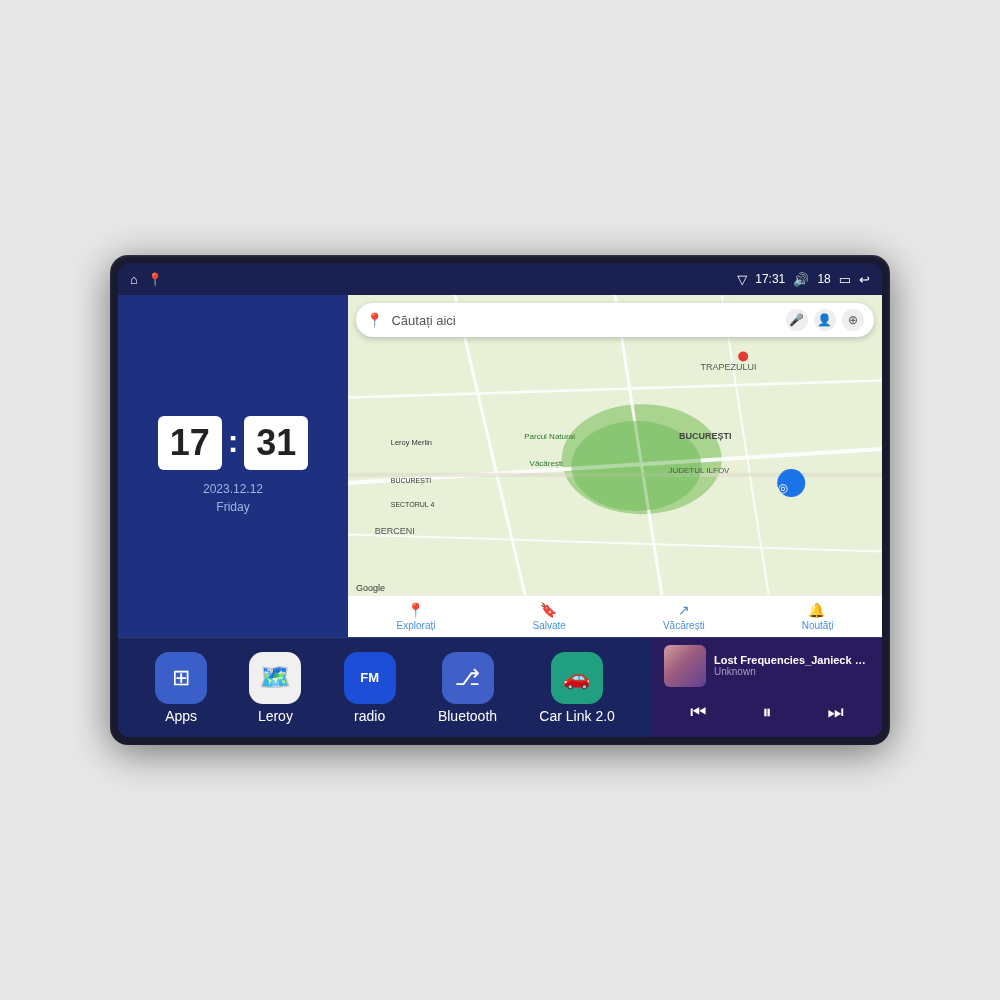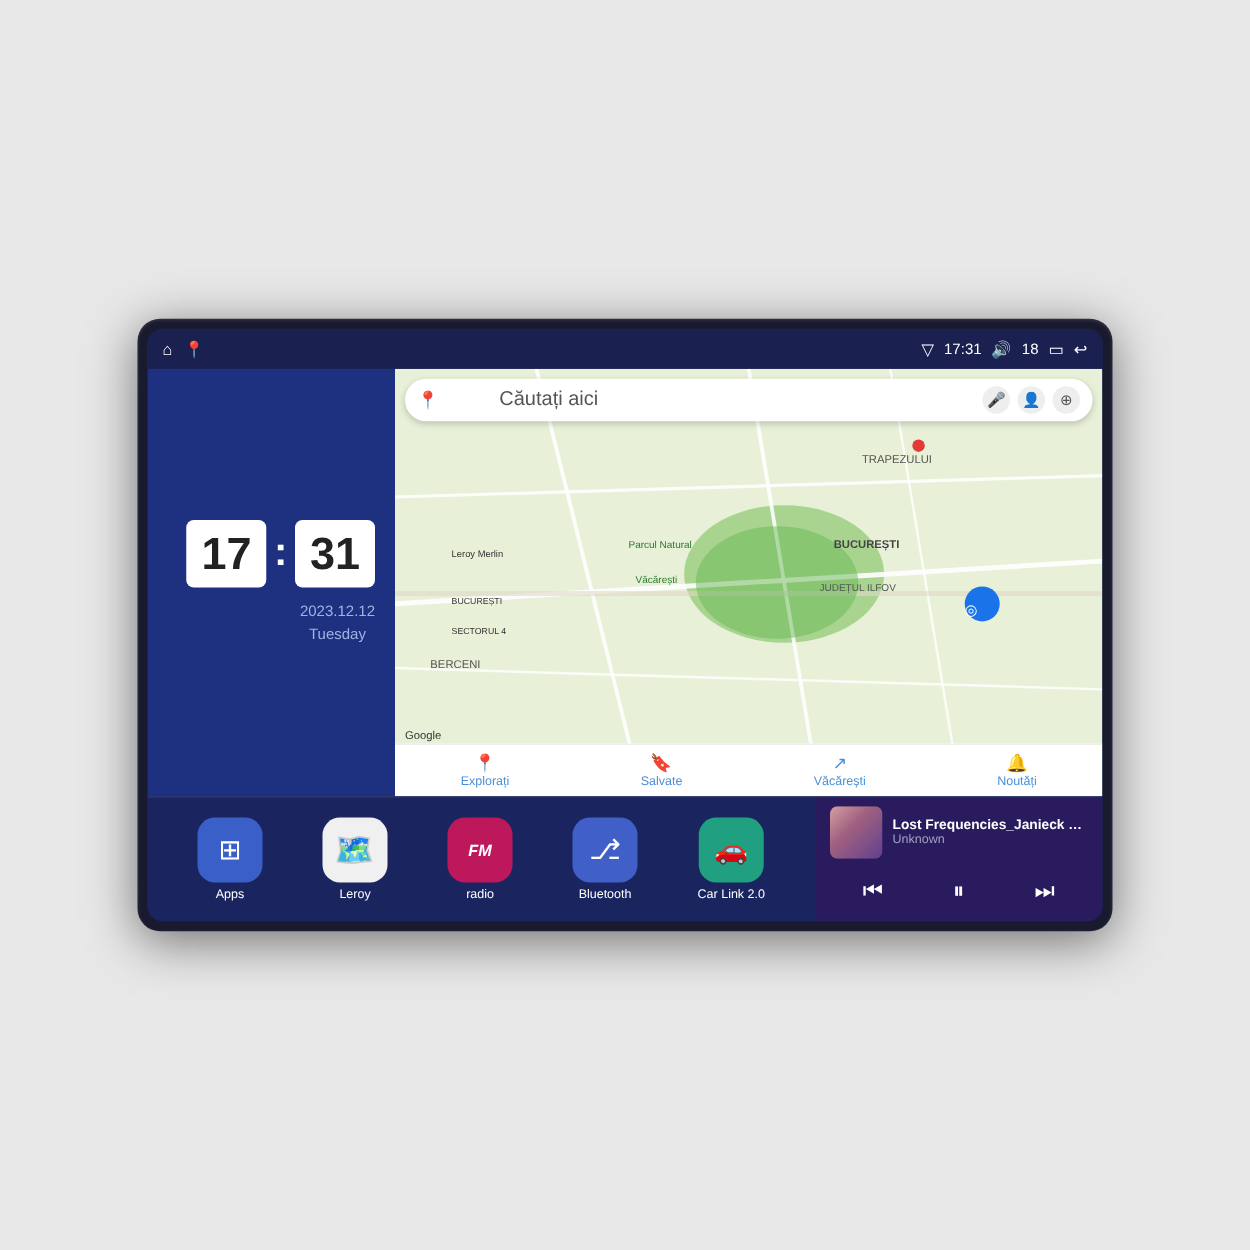--- a/index.html
+++ b/index.html
@@ -76,26 +76,26 @@
 
     
     .top-section {
       display: flex;
       flex: 1;
       overflow: hidden;
     }
 
     
     .clock-widget {
-      width: 198px;
+      width: 230px;
       flex-shrink: 0;
       background: #1e3080;
       display: flex;
       flex-direction: column;
-      align-items: flex-end;
+      align-items: center;
       justify-content: center;
       padding: 16px;
       gap: 10px;
     }
 
     .clock-display {
       display: flex;
       align-items: center;
       gap: 6px;
     }
@@ -152,22 +152,21 @@
     }
 
     .map-pin-icon {
       color: #e53935;
       font-size: 14px;
     }
 
     .map-search-text {
       flex: 1;
       color: #555;
-      font-size: 16px;
-      margin-left: 40px;
+      font-size: 13px;
     }
 
     .map-search-icons {
       display: flex;
       gap: 6px;
       align-items: center;
     }
 
     .map-search-icon {
       font-size: 12px;
@@ -250,21 +249,21 @@
       height: 52px;
       border-radius: 14px;
       display: flex;
       align-items: center;
       justify-content: center;
       font-size: 24px;
     }
 
     .app-icon-label {
       color: #fff;
-      font-size: 10px;
+      font-size: 14px;
       text-align: right;
     }
 
     
     .music-widget {
       width: 230px;
       flex-shrink: 0;
       background: #2a1a5e;
       display: flex;
       flex-direction: column;
@@ -369,21 +368,21 @@
       <div class="top-section">
 
         <div class="clock-widget">
           <div class="clock-display">
             <div class="clock-block">17</div>
             <div class="clock-separator">:</div>
             <div class="clock-block">31</div>
           </div>
           <div class="clock-date">
             <div>2023.12.12</div>
-            <div>Tuesday</div>
+            <div>Friday</div>
           </div>
         </div>
 
         <div class="map-widget">
 
           <div class="map-svg-container">
             <svg width="100%" height="100%" xmlns="http://www.w3.org/2000/svg">
 
               <rect width="100%" height="100%" fill="#e8f0d8"></rect>
 
@@ -463,21 +462,21 @@
           </div>
 
           <div class="app-icon-item">
             <div class="app-icon-wrapper" style="background:#f0f0f0;">
               <span style="font-size:26px;">🗺️</span>
             </div>
             <span class="app-icon-label">Leroy</span>
           </div>
 
           <div class="app-icon-item">
-            <div class="app-icon-wrapper" style="background:#be185d;font-style:italic;">
+            <div class="app-icon-wrapper" style="background:#1d4ed8;">
               <span style="color:#fff;font-size:13px;font-weight:bold;">FM</span>
             </div>
             <span class="app-icon-label">radio</span>
           </div>
 
           <div class="app-icon-item">
             <div class="app-icon-wrapper" style="background:#4060c8;">
               <span style="color:#fff;font-size:22px;">⎇</span>
             </div>
             <span class="app-icon-label">Bluetooth</span>

